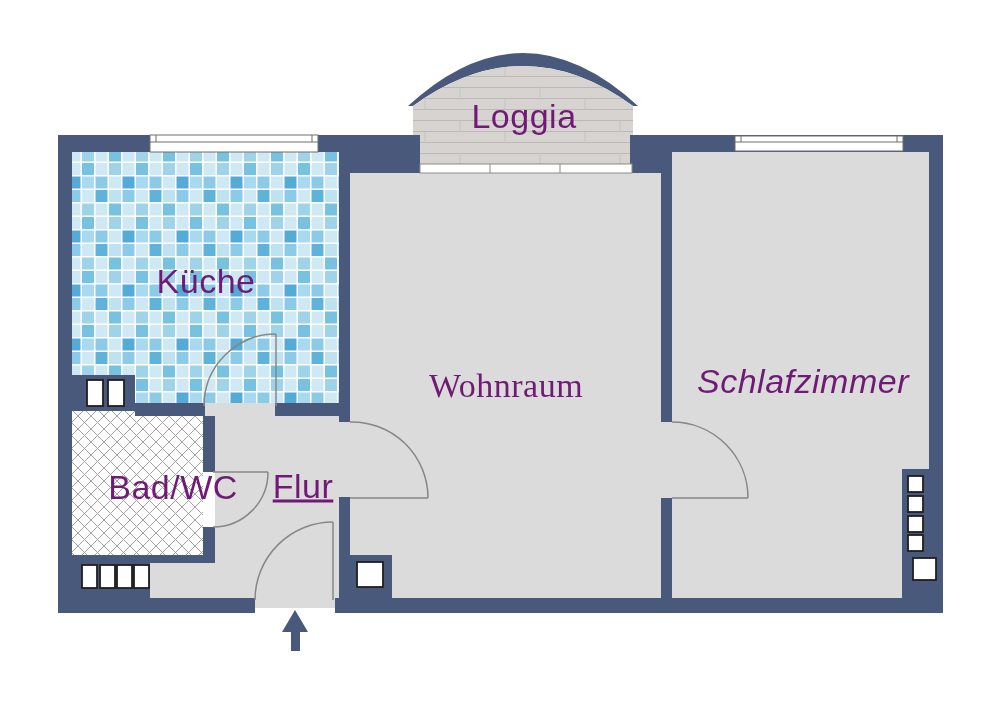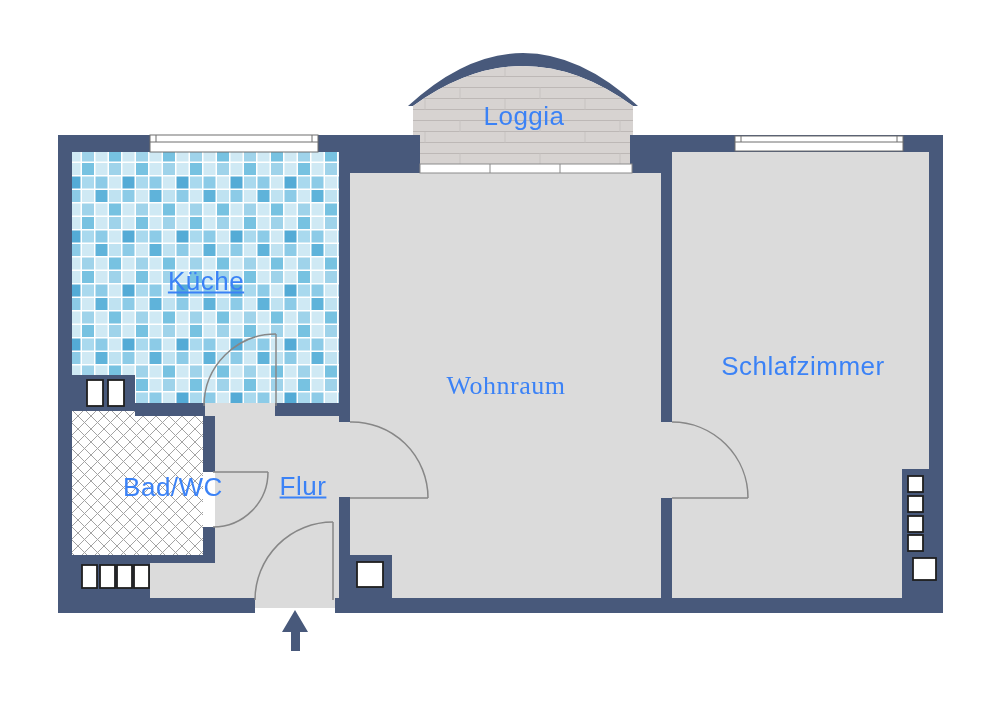--- a/index.html
+++ b/index.html
@@ -7,22 +7,22 @@
     position:relative;
     width:1000px;height:707px;
     background:#ffffff;
     font-family:"Liberation Sans", sans-serif;
     overflow:hidden;
   }
   .stage svg{position:absolute;left:0;top:0;}
   .room-label{
     position:absolute;
     transform:translate(-50%,-50%);
-    font-size:26px;
-    color:#3b82f6;
+    font-size:34px;
+    color:#701a75;
     white-space:nowrap;
     letter-spacing:.5px;
   }
 </style>
 </head>
 <body>
 
 <div class="stage">
 
 <svg width="1000" height="707" viewBox="0 0 1000 707">
@@ -151,20 +151,20 @@
     </g>
     <g>
       <path d="M255,600 A78,78 0 0 1 333,522"></path>
       <line x1="333" y1="600" x2="333" y2="522"></line>
     </g>
   </g>
 
   <path d="M295,610 L308,632 L300,632 L300,651 L291,651 L291,632 L282,632 Z" fill="#48597B"></path>
 </svg>
 
-<div class="room-label" style="left:206px; top:281px;text-decoration:underline;">Küche</div>
+<div class="room-label" style="left:206px; top:281px;">Küche</div>
 <div class="room-label" style="left:136px; top:487px;margin-left:37px;">Bad/WC</div>
 <div class="room-label" style="left:303px; top:486px;text-decoration:underline;">Flur</div>
 <div class="room-label" style="left:506px; top:386px;font-family:Liberation Serif, serif;">Wohnraum</div>
-<div class="room-label" style="left:803px; top:366px;">Schlafzimmer</div>
+<div class="room-label" style="left:803px; top:381px;font-style:italic;">Schlafzimmer</div>
 <div class="room-label" style="left:524px; top:116px;">Loggia</div>
 
 </div>
 
 </body></html>

